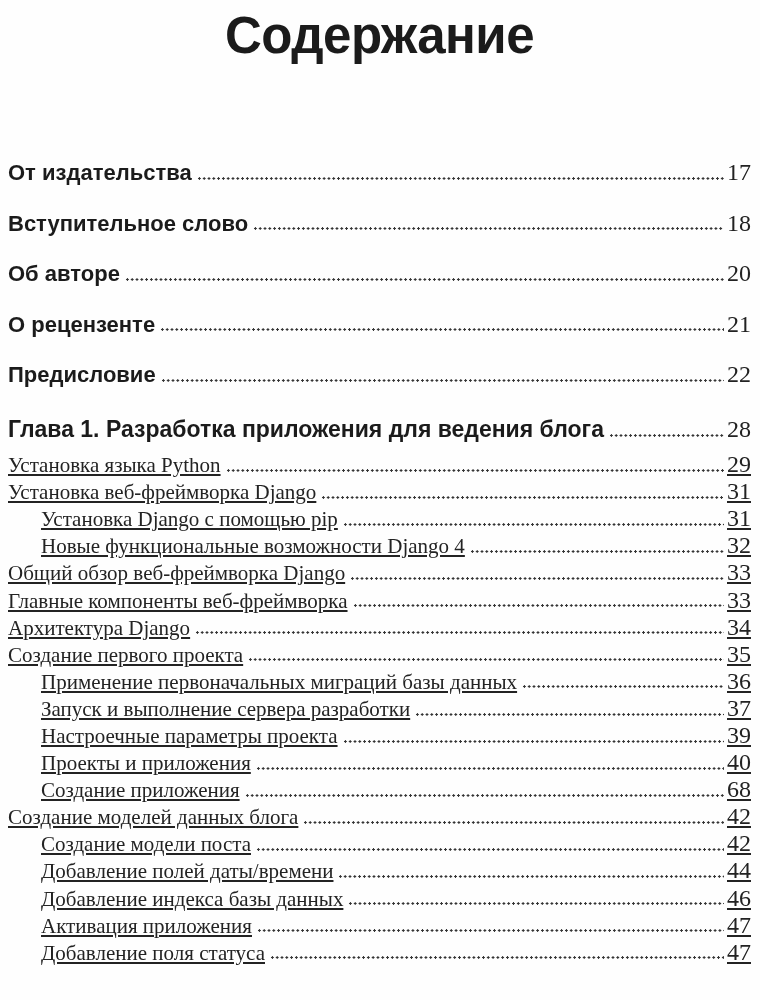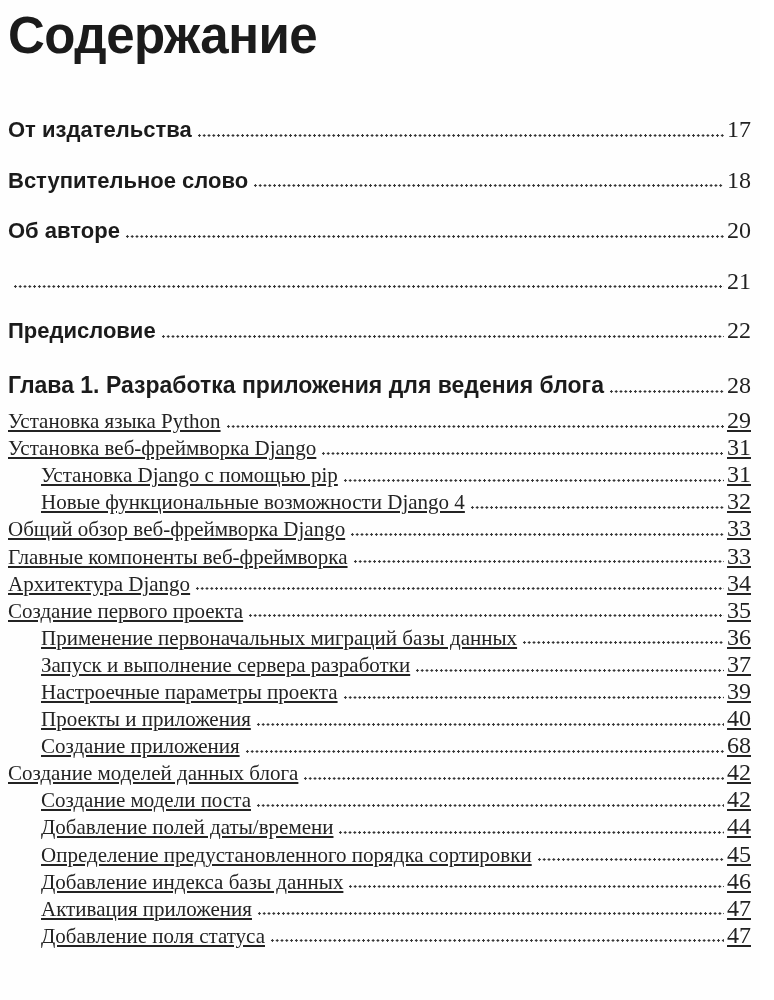--- a/index.html
+++ b/index.html
@@ -10,20 +10,21 @@
   .page {
     position: relative;
     width: 760px;
     height: 1000px;
     box-sizing: border-box;
     background: #fefefe;
     padding: 8px 9px 0 8px;
     color: #222222;
     overflow: hidden;
     font-family: "Liberation Serif", serif;
+    text-align: center;
   }
   .title {
     margin: 0;
     font-family: "Liberation Sans", sans-serif;
     font-weight: bold;
     font-size: 51px;
     line-height: 1.08;
     letter-spacing: -0.5px;
     color: #1b1b1b;
   }
@@ -44,21 +45,21 @@
   }
   .pagenum {
     font-family: "Liberation Serif", serif;
     font-weight: normal;
     font-size: 24px;
     color: #222222;
     white-space: nowrap;
   }
   
   .front-matter {
-    margin-top: 52px;
+    margin-top: 95px;
   }
   .front-matter .row {
     font-family: "Liberation Sans", sans-serif;
     font-weight: bold;
     font-size: 22px;
     line-height: 22px;
     color: #1b1b1b;
     margin-bottom: 24.5px;
   }
   
@@ -101,20 +102,21 @@
     <span class="label">Вступительное слово</span>
     <span class="leader"></span>
     <span class="pagenum">18</span>
   </div>
       <div class="row">
     <span class="label">Об авторе</span>
     <span class="leader"></span>
     <span class="pagenum">20</span>
   </div>
       <div class="row">
+    <span class="label">О рецензенте</span>
     <span class="leader"></span>
     <span class="pagenum">21</span>
   </div>
       <div class="row">
     <span class="label">Предисловие</span>
     <span class="leader"></span>
     <span class="pagenum">22</span>
   </div>
     </section>
 
@@ -199,25 +201,20 @@
     <span class="label">Создание модели поста</span>
     <span class="leader"></span>
     <span class="pagenum">42</span>
   </div>
         <div class="row indent">
     <span class="label">Добавление полей даты/времени</span>
     <span class="leader"></span>
     <span class="pagenum">44</span>
   </div>
         <div class="row indent">
-    <span class="label">Определение предустановленного порядка сортировки</span>
-    <span class="leader"></span>
-    <span class="pagenum">45</span>
-  </div>
-        <div class="row indent">
     <span class="label">Добавление индекса базы данных</span>
     <span class="leader"></span>
     <span class="pagenum">46</span>
   </div>
         <div class="row indent">
     <span class="label">Активация приложения</span>
     <span class="leader"></span>
     <span class="pagenum">47</span>
   </div>
         <div class="row indent">

